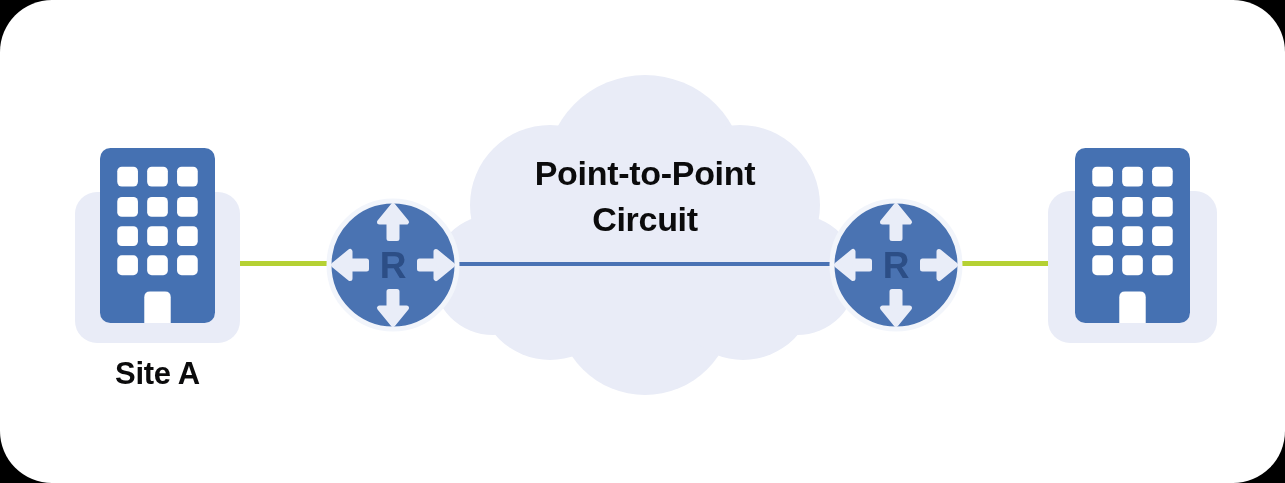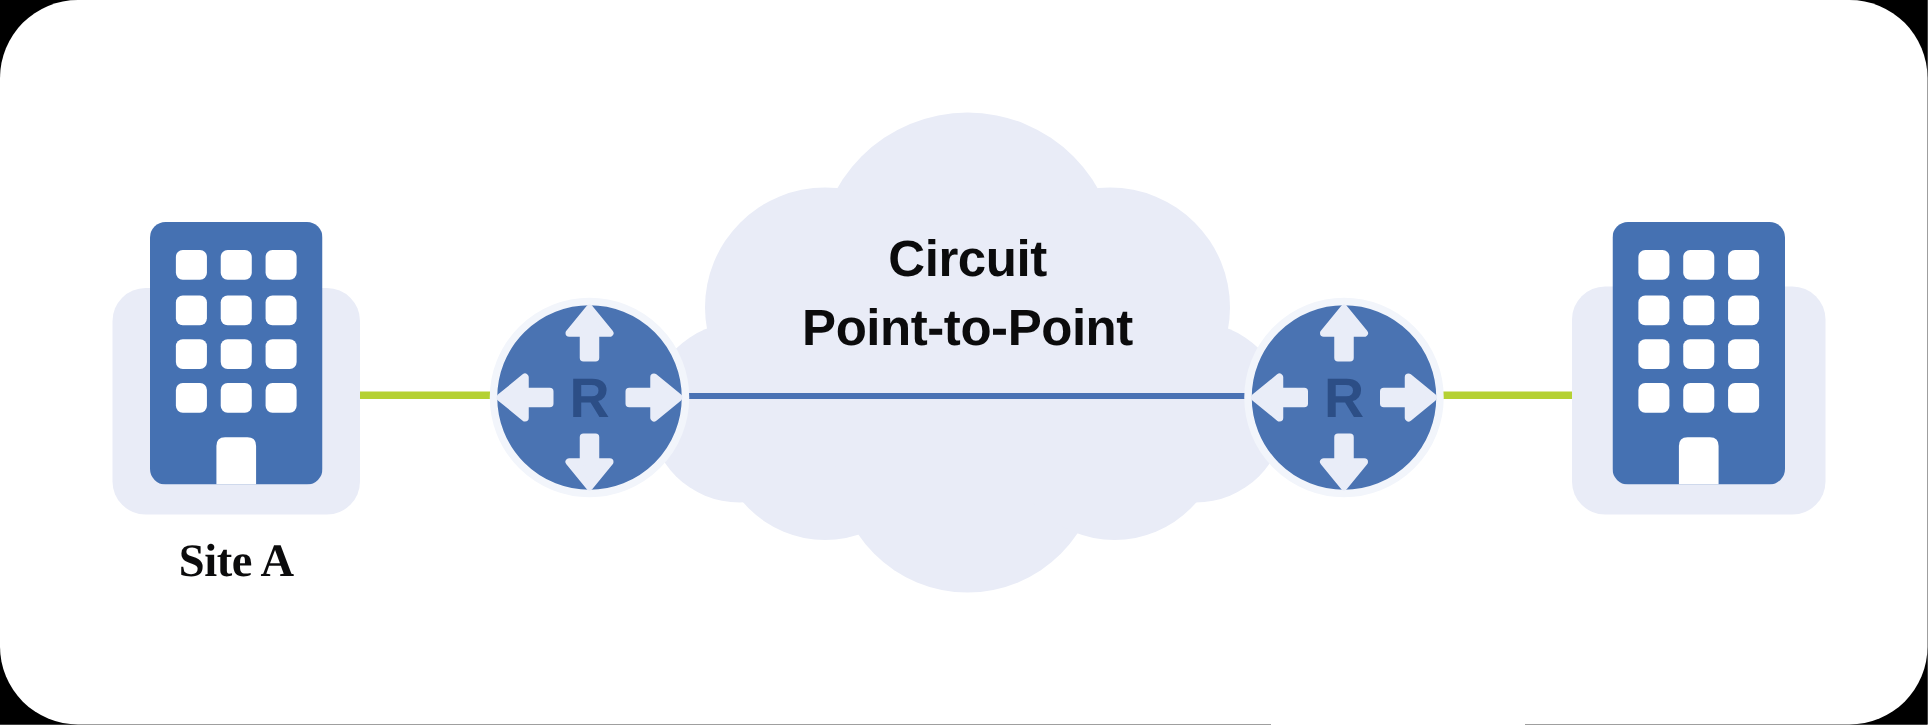--- a/index.html
+++ b/index.html
@@ -24,21 +24,21 @@
   .router-svg{position:absolute;width:140px;height:140px;top:195px;}
   .router-svg.left{left:323px;}
   .router-svg.right{left:826px;}
   .site-panel{position:absolute;background:var(--panel);border-radius:22px;}
   .site-panel.a{left:75px;top:192px;width:165px;height:151px;}
   .site-panel.z{left:1048px;top:191px;width:169px;height:152px;}
   .building-svg{position:absolute;width:115px;height:175px;top:148px;}
   .building-svg.a{left:100px;}
   .building-svg.z{left:1075px;}
   .site-label{position:absolute;top:356px;text-align:center;font-size:31px;
-              font-weight:700;color:var(--text);letter-spacing:-0.3px;font-family:Liberation Serif, serif;}
+              font-weight:700;color:var(--text);letter-spacing:-0.3px;}
   .site-label.a{left:75px;width:165px;}
   .site-label.z{left:1050px;width:165px;}
   .router-circle{fill:var(--router-blue);stroke:var(--router-ring);stroke-width:5;}
   .router-arrow{fill:var(--arrow-light);stroke:var(--arrow-light);stroke-width:5;
                 stroke-linejoin:round;}
   .router-letter{fill:var(--router-letter);font-family:"Liberation Sans","DejaVu Sans",sans-serif;
                  font-size:37px;font-weight:800;text-anchor:middle;}
   .cloud-bump{fill:var(--panel);}
   .building-body{fill:var(--building-blue);}
   .building-window,.building-door{fill:#ffffff;}
@@ -60,22 +60,22 @@
       <circle class="cloud-bump" cx="318" cy="218" r="72"></circle>
       <rect class="cloud-bump" x="60" y="105" width="320" height="125"></rect>
     </g>
   </svg>
 
   <div class="circuit-line"></div>
   <div class="access-line left"></div>
   <div class="access-line right"></div>
 
   <div class="cloud-title">
+    <div>Point-to-Point</div>
     <div>Circuit</div>
-    <div>Point-to-Point</div>
   </div>
 
   <svg class="router-svg left" viewBox="0 0 140 140" aria-hidden="true">
     <defs>
       <path id="arrA" d="M70,10.5 L83.5,27 L74,27 L74,43.5 L66,43.5 L66,27 L56.5,27 Z"></path>
     </defs>
     <circle class="router-circle" cx="70" cy="70" r="64"></circle>
     <g>
       <use class="router-arrow" href="#arrA"></use>
       <use class="router-arrow" href="#arrA" transform="rotate(90 70 70)"></use>

